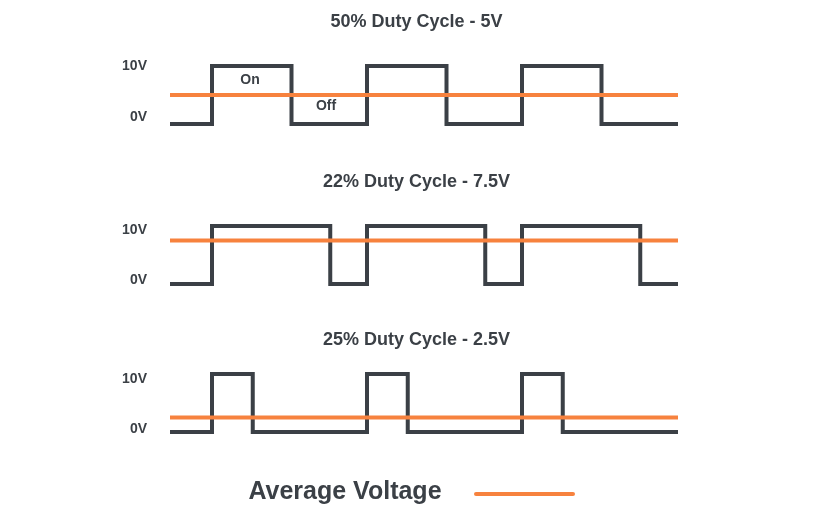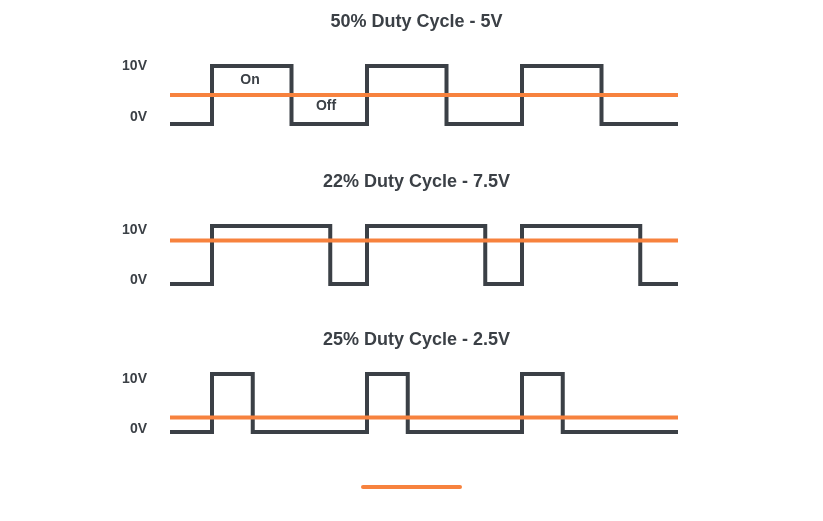--- a/index.html
+++ b/index.html
@@ -116,16 +116,17 @@
     <h2 class="title t3">25% Duty Cycle - 2.5V</h2>
     <div class="vlabel l3h">10V</div>
     <div class="vlabel l3l">0V</div>
     <svg class="wave w3" width="823" height="74" viewBox="0 0 823 74" xmlns="http://www.w3.org/2000/svg">
       <polyline class="sq" points="170,66 212,66 212,8 252.75,8 252.75,66 367,66 367,8 407.75,8 407.75,66 522,66 522,8 562.75,8 562.75,66 678,66"></polyline>
       <line class="avg" x1="170" y1="51.5" x2="678" y2="51.5"></line>
     </svg>
   </section>
 
   <div class="legend">
+    <span class="legend-label">Average Voltage</span>
     <span class="legend-line"></span>
   </div>
 
 </div>
 
 </body></html>

